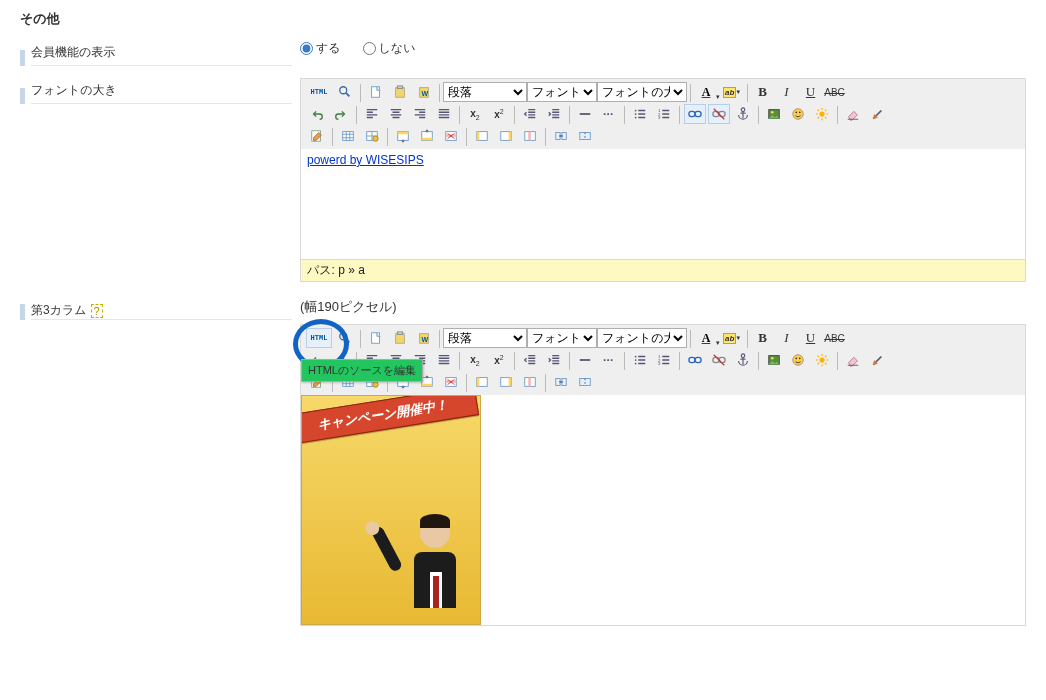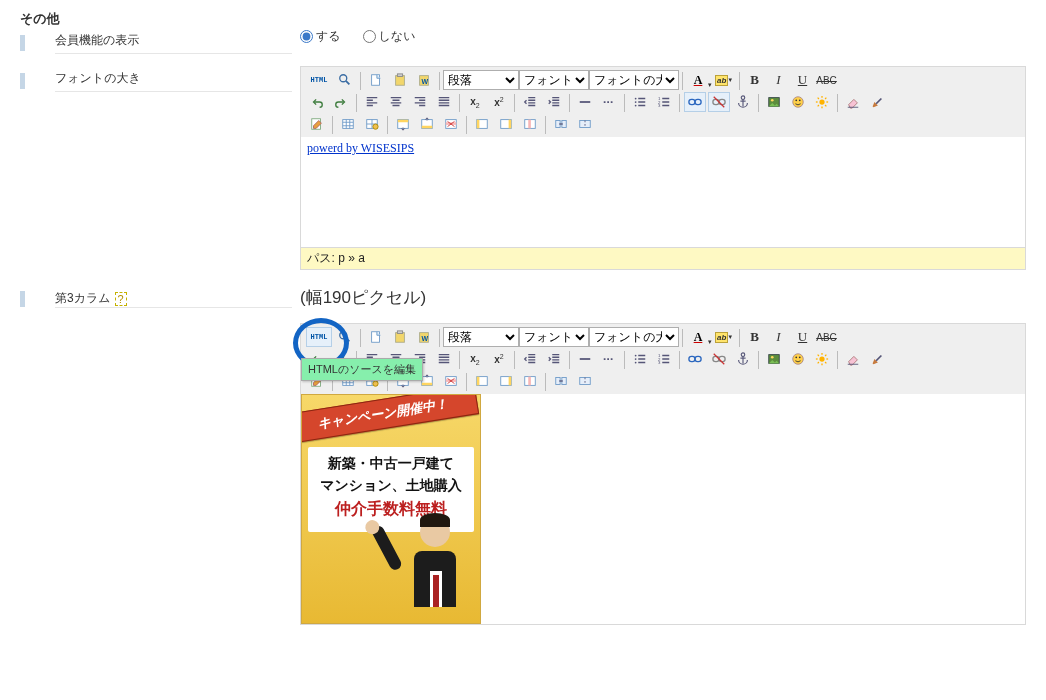--- a/index.html
+++ b/index.html
@@ -1,48 +1,48 @@
 <!DOCTYPE html>
 <html><head>
 <meta charset="utf-8">
 <style>
 * { box-sizing: border-box; margin: 0; padding: 0; }
 body { font-family: "MS PGothic", Arial, sans-serif; font-size: 12px; color: #333; background: #fff; padding: 10px 20px; }
-.section-heading { font-weight: bold; font-size: 13px; }
+.section-heading { font-weight: bold; font-size: 13px; margin-bottom: 12px; }
 .form-row { display: flex; align-items: flex-start; margin-bottom: 8px; }
-.label-cell { width: 280px; padding: 4px 8px 4px 0; display: flex; align-items: center; gap: 24px; }
+.label-cell { width: 280px; padding: 4px 8px 4px 0; display: flex; align-items: flex-end; }
 .label-bar { width: 5px; height: 16px; background: #c5d6e6; margin-right: 6px; }
 .label-text { font-size: 12px; color: #333; border-bottom: 1px solid #e6e6e6; flex: 1; padding-bottom: 4px; }
 .label-wrap { display: flex; align-items: center; flex: 1; border-bottom: 1px solid #e6e6e6; }
 .help-icon { display: inline-block; border: 1px dashed #c5b200; color: #b38f00; font-size: 11px; padding: 0 2px; margin-left: 4px; }
 .value-cell { flex: 1; }
 .radio-row { display: flex; align-items: center; gap: 16px; margin-bottom: 12px; }
 .radio-row label { display: flex; align-items: center; gap: 3px; font-size: 12px; margin-right: 6px; }
 input[type=radio] { accent-color: #3a78c8; }
 
 .editor-box { border: 1px solid #d9d9d9; background: #f2f2f2; width: 100%; }
 .toolbar { background: #efefef; padding: 2px; display: flex; flex-wrap: wrap; gap: 0px; position: relative; }
 .tbar-row { display: flex; flex-wrap: nowrap; align-items: flex-end; padding: 1px 2px; }
 .tbtn { display: inline-flex; align-items: center; justify-content: center; width: 22px; height: 20px; border: 1px solid transparent; margin: 0 1px; cursor: pointer; font-size: 11px; background: #efefef; }
 .tbtn:hover, .tbtn.active { border: 1px solid #b5cfe7; background: #e6f0fa; }
 .tbtn svg { width: 14px; height: 14px; }
 .tsep { display: inline-block; width: 1px; height: 18px; background: #bbb; margin: 0 3px; vertical-align: middle; }
 .tsel { height: 20px; font-size: 12px; border: 1px solid #aeaeae; background: #fff; }
-.sel-format { width: 76px; }
+.sel-format { width: 84px; }
 .sel-font { width: 70px; }
 .sel-size { width: 90px; }
 .html-btn { font-family: "Courier New", monospace; font-size: 8px; font-weight: bold; color: #0054a6; width: 26px; }
 
-.editor-content { background: #fff; min-height: 120px; padding: 4px 6px; font-size: 12px; text-align: left; font-family: Liberation Serif, serif; }
+.editor-content { background: #fff; min-height: 120px; padding: 4px 6px; font-size: 12px; text-align: left; }
 .editor-link { color: #0033cc; text-decoration: underline; cursor: pointer; }
 .editor-path { background: #fef9c3; border-top: 1px solid #d9d9d9; padding: 2px 6px; font-size: 12px; color: #222; }
 
 .circle-highlight { position: absolute; width: 56px; height: 50px; border: 5px solid #1264c4; border-radius: 50%; left: -8px; top: -6px; z-index: 20; pointer-events: none; }
-.tooltip-box { position: absolute; left: 0; top: 34px; background: #86efac; border: 1px solid #aaa; padding: 3px 6px; font-size: 11px; z-index: 30; white-space: nowrap; box-shadow: 1px 1px 2px rgba(0,0,0,.2); }
-.caption-label { font-size: 17px; margin-bottom: 14px; }
+.tooltip-box { position: absolute; left: 0; top: 34px; background: #22c55e; border: 1px solid #aaa; padding: 3px 6px; font-size: 11px; z-index: 30; white-space: nowrap; box-shadow: 1px 1px 2px rgba(0,0,0,.2); }
+.caption-label { font-size: 13px; margin-bottom: 8px; }
 
 .banner { width: 180px; height: 230px; background: linear-gradient(#f7d869,#e8b933); position: relative; overflow: hidden; border: 1px solid #d0a840; }
 .banner-ribbon { position: absolute; top: 4px; left: -14px; background: #d5462c; color: #fff; font-size: 13px; font-style: italic; padding: 5px 28px; transform: rotate(-9deg); border: 1px solid #8a2610; box-shadow: 0 1px 1px rgba(0,0,0,.3); font-weight: bold; }
 .banner-white { position: absolute; top: 52px; left: 6px; right: 6px; background: #fff; padding: 8px 6px 12px 6px; text-align: center; border-radius: 2px; }
 .banner-line1 { font-size: 14px; font-weight: bold; color: #111; margin-bottom: 4px; letter-spacing: 0; }
 .banner-line2 { font-size: 16px; font-weight: bold; color: #bc1f1f; }
 .banner-foot { position: absolute; bottom: 0; left: 0; right: 0; background: #4d3210; color: #fff; font-size: 11px; padding: 3px 8px; font-weight: bold; }
 .man { position: absolute; right: 6px; bottom: 16px; width: 82px; height: 100px; }
 .man-head { width: 30px; height: 30px; background: #e9c9a3; border-radius: 50%; position: absolute; top: 10px; right: 24px; }
 .man-hair { width: 30px; height: 14px; background: #201810; border-radius: 50% 50% 0 0; position: absolute; top: 6px; right: 24px; }
@@ -683,25 +683,20 @@
               <svg viewBox="0 0 16 16">
                 <rect x="2" y="4" width="12" height="8" fill="#e6eef9" stroke="#6b98c7"></rect>
                 <line x1="8" y1="4" x2="8" y2="12" stroke="#557" stroke-dasharray="2"></line>
               </svg>
             </span>
           </div>
         </div>
       <div class="editor-content" style="padding:0">
         <div class="banner">
           <div class="banner-ribbon">キャンペーン開催中！</div>
-          <div class="banner-white">
-            <div class="banner-line1">新築・中古一戸建て</div>
-            <div class="banner-line1">マンション、土地購入</div>
-            <div class="banner-line2">仲介手数料無料</div>
-          </div>
           <div class="man">
             <div class="man-arm">
                 <div class="man-hand"></div>
               </div>
             <div class="man-body"></div>
             <div class="man-shirt"></div>
             <div class="man-tie"></div>
             <div class="man-head"></div>
             <div class="man-hair"></div>
           </div>

